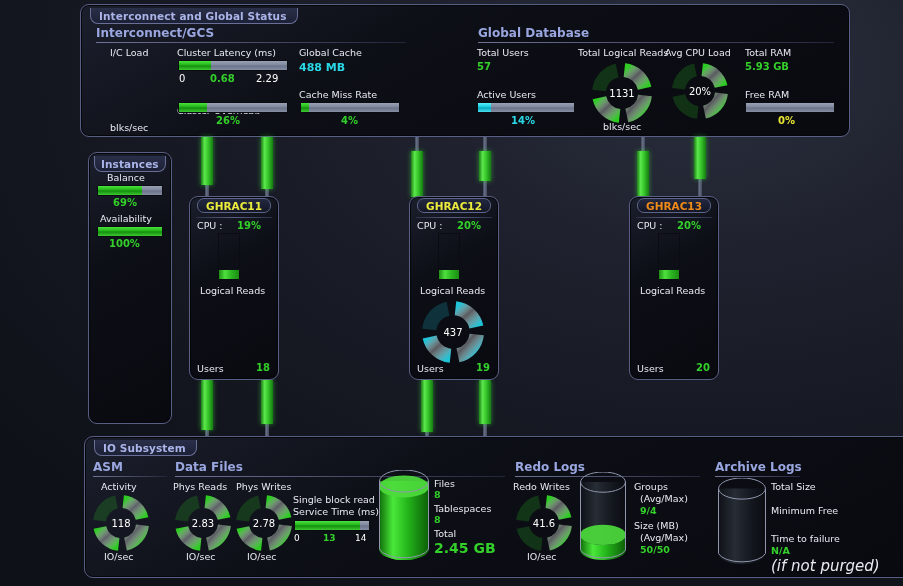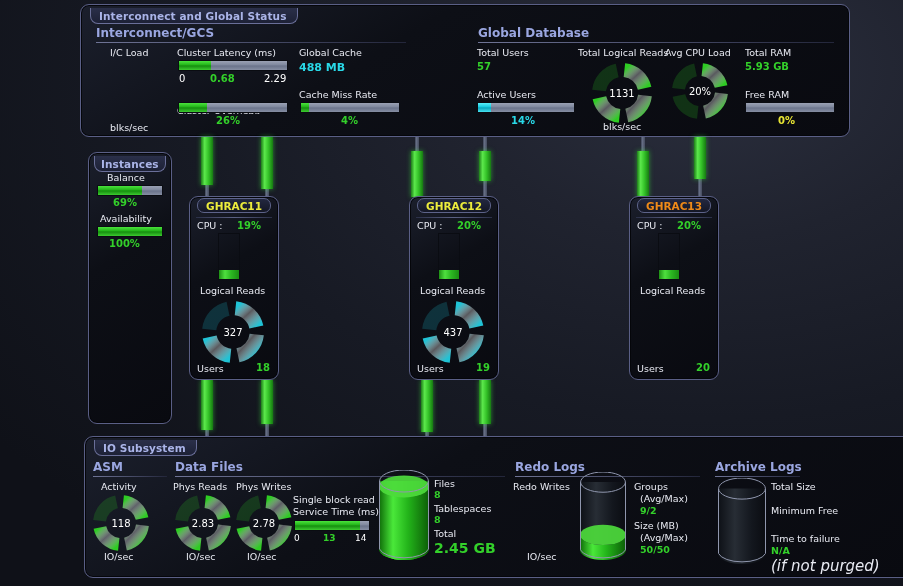--- a/index.html
+++ b/index.html
@@ -149,21 +149,21 @@
 
   <div class="lbl" style="left:110px; top:47px;">I/C Load</div>
   <div class="lbl" style="left:110px; top:122px;">blks/sec</div>
 
   <div class="lbl" style="left:177px; top:47px;">Cluster Latency (ms)</div>
   <div class="hbar" id="b-latency" style="left:178px; top:60px; width:110px;">
       <i style="width: 30%;"></i>
     </div>
   <div class="val val-white" style="left:179px; top:73px;">0</div>
   <div class="val val-green" style="left:210px; top:73px;">0.68</div>
-  <div class="val val-white" style="left:264px; top:73px;text-align:right;">2.29</div>
+  <div class="val val-white" style="left:256px; top:73px;text-align:right;">2.29</div>
 
   <div class="lbl" style="left:177px; top:105px;">Cluster Overhead</div>
   <div class="hbar" id="b-overhead" style="left:178px; top:102px; width:110px;">
       <i style="width: 26%;"></i>
     </div>
   <div class="val val-green" style="left:216px; top:115px;">26%</div>
 
   <div class="lbl" style="left:299px; top:47px;">Global Cache</div>
   <div class="val val-cyan" style="left:299px; top:61px; font-size:11px;">488 MB</div>
 
@@ -277,36 +277,20 @@
 
   <div class="panel" style="left:189px; top:196px; width:90px; height:184px;"></div>
   <div class="inst-title" style="left:197px; top:198px; width:74px;">GHRAC11</div>
   <div class="inst-rule" style="left:196px; top:217px; width:76px;"></div>
   <div class="lbl" style="left:197px; top:220px;">CPU :</div>
   <div class="val val-green" style="left:237px; top:220px;">19%</div>
   <div class="tank" id="t-0" style="left:218px; top:233px; width:22px; height:47px;">
       <i style="height: 19%;"></i>
     </div>
   <div class="lbl" style="left:200px; top:285px;">Logical Reads</div>
-  <div class="donut" id="d-r0" style="left:201px; top:300px; width:64px; height:64px;">
-      <svg width="64" height="64" style="position: absolute; left: 0px; top: 0px;">
-        <defs>
-          <linearGradient id="g_d-r0" x1="0" y1="0" x2="1" y2="1">
-            <stop offset="0%" stop-color="#1fc3d6" stop-opacity="1"></stop>
-            <stop offset="45%" stop-color="#ffffff" stop-opacity="0.32"></stop>
-            <stop offset="100%" stop-color="#1fc3d6" stop-opacity="1"></stop>
-          </linearGradient>
-        </defs>
-        <path d="M 34.49509441819889 8.260762357559315 A 23.87 23.87 0 0 1 55.348383229515946 27.037147940180084" fill="none" stroke="url(#g_d-r0)" stroke-width="14.26" stroke-linecap="butt" opacity="1"></path>
-        <path d="M 55.739237642440685 34.49509441819889 A 23.87 23.87 0 0 1 36.962852059819916 55.34838322951594" fill="none" stroke="url(#g_d-r0)" stroke-width="14.26" stroke-linecap="butt" opacity="1"></path>
-        <path d="M 29.504905581801115 55.739237642440685 A 23.87 23.87 0 0 1 8.651616770484058 36.962852059819916" fill="none" stroke="url(#g_d-r0)" stroke-width="14.26" stroke-linecap="butt" opacity="1"></path>
-        <path d="M 8.260762357559312 29.504905581801122 A 23.87 23.87 0 0 1 27.037147940180073 8.651616770484061" fill="none" stroke="#1fc3d6" stroke-width="14.26" stroke-linecap="butt" opacity="0.2"></path>
-      </svg>
-    <div class="num">327</div>
-  </div>
   <div class="lbl" style="left:197px; top:363px;">Users</div>
   <div class="val val-green" style="left:256px; top:362px;">18</div>
 
   <div class="panel" style="left:409px; top:196px; width:90px; height:184px;"></div>
   <div class="inst-title" style="left:417px; top:198px; width:74px;">GHRAC12</div>
   <div class="inst-rule" style="left:416px; top:217px; width:76px;"></div>
   <div class="lbl" style="left:417px; top:220px;">CPU :</div>
   <div class="val val-green" style="left:457px; top:220px;">20%</div>
   <div class="tank" id="t-1" style="left:438px; top:233px; width:22px; height:47px;">
       <i style="height: 20%;"></i>
@@ -447,20 +431,36 @@
         <path d="M 0.5 11 L 0.5 79 A 25 11 0 0 0 49.5 79 L 49.5 11" fill="none" stroke="#8f96ad" stroke-width="1"></path>
       </svg></div>
   <div class="lbl" style="left:434px; top:478px;">Files</div>
   <div class="val val-green" style="left:434px; top:489px; font-size:9.5px;">8</div>
   <div class="lbl" style="left:434px; top:503px;">Tablespaces</div>
   <div class="val val-green" style="left:434px; top:514px; font-size:9.5px;">8</div>
   <div class="lbl" style="left:434px; top:528px;">Total</div>
   <div class="val val-green" style="left:434px; top:540px; font-size:14px;">2.45 GB</div>
 
   <div class="lbl" style="left:513px; top:481px;">Redo Writes</div>
+  <div class="donut" id="d-redo" style="left:515px; top:494px; width:58px; height:58px;">
+      <svg width="58" height="58" style="position: absolute; left: 0px; top: 0px;">
+        <defs>
+          <linearGradient id="g_d-redo" x1="0" y1="0" x2="1" y2="1">
+            <stop offset="0%" stop-color="#2ecc23" stop-opacity="1"></stop>
+            <stop offset="45%" stop-color="#ffffff" stop-opacity="0.32"></stop>
+            <stop offset="100%" stop-color="#2ecc23" stop-opacity="1"></stop>
+          </linearGradient>
+        </defs>
+        <path d="M 31.253633668050607 7.558107935860029 A 21.56 21.56 0 0 1 50.08886227182085 24.51742394596911" fill="none" stroke="url(#g_d-redo)" stroke-width="12.88" stroke-linecap="butt" opacity="1"></path>
+        <path d="M 50.44189206413997 31.253633668050607 A 21.56 21.56 0 0 1 33.48257605403089 50.088862271820844" fill="none" stroke="url(#g_d-redo)" stroke-width="12.88" stroke-linecap="butt" opacity="1"></path>
+        <path d="M 26.746366331949396 50.44189206413998 A 21.56 21.56 0 0 1 7.911137728179149 33.48257605403089" fill="none" stroke="#2ecc23" stroke-width="12.88" stroke-linecap="butt" opacity="0.2"></path>
+        <path d="M 7.558107935860026 26.7463663319494 A 21.56 21.56 0 0 1 24.5174239459691 7.911137728179153" fill="none" stroke="#2ecc23" stroke-width="12.88" stroke-linecap="butt" opacity="0.2"></path>
+      </svg>
+    <div class="num">41.6</div>
+  </div>
   <div class="lbl" style="left:527px; top:551px;">IO/sec</div>
 
   <div class="cyl" id="cyl-redo" style="left:580px; top:472px; width:46px; height:88px;"><svg width="46" height="88">
         <defs>
           <linearGradient id="gl_cyl-redo" x1="0" y1="0" x2="1" y2="0">
             <stop offset="0%" stop-color="#0e6b08"></stop>
             <stop offset="28%" stop-color="#4ae83a"></stop>
             <stop offset="58%" stop-color="#23b41a"></stop>
             <stop offset="100%" stop-color="#0c5d07"></stop>
           </linearGradient>
@@ -472,21 +472,21 @@
           </linearGradient>
         </defs>
         <path d="M 0 10.12 L 0 77.88000000000001 A 23 10.12 0 0 0 46 77.88000000000001 L 46 10.12 Z" fill="url(#gd_cyl-redo)" opacity="0.92"></path>
         <path d="M 0 62.97280000000001 L 0 77.88000000000001 A 23 10.12 0 0 0 46 77.88000000000001 L 46 62.97280000000001 A 23 10.12 0 0 1 0 62.97280000000001 Z" fill="url(#gl_cyl-redo)"></path>
         <ellipse cx="23" cy="62.97280000000001" rx="23" ry="10.12" fill="#4ddb3c" opacity=".92"></ellipse>
         <ellipse cx="23" cy="10.12" rx="22.4" ry="10.12" fill="none" stroke="#8f96ad" stroke-width="1"></ellipse>
         <path d="M 0.5 10.12 L 0.5 77.88000000000001 A 23 10.12 0 0 0 45.5 77.88000000000001 L 45.5 10.12" fill="none" stroke="#8f96ad" stroke-width="1"></path>
       </svg></div>
   <div class="lbl" style="left:634px; top:481px;">Groups</div>
   <div class="lbl" style="left:640px; top:493px;">(Avg/Max)</div>
-  <div class="val val-green" style="left:640px; top:505px; font-size:9.5px;">9/2</div>
+  <div class="val val-green" style="left:640px; top:505px; font-size:9.5px;">9/4</div>
   <div class="lbl" style="left:634px; top:520px;">Size (MB)</div>
   <div class="lbl" style="left:640px; top:532px;">(Avg/Max)</div>
   <div class="val val-green" style="left:640px; top:544px; font-size:9.5px;">50/50</div>
 
   <div class="cyl" id="cyl-arch" style="left:718px; top:478px; width:48px; height:86px;"><svg width="48" height="86">
         <defs>
           <linearGradient id="gl_cyl-arch" x1="0" y1="0" x2="1" y2="0">
             <stop offset="0%" stop-color="#0e6b08"></stop>
             <stop offset="28%" stop-color="#4ae83a"></stop>
             <stop offset="58%" stop-color="#23b41a"></stop>

